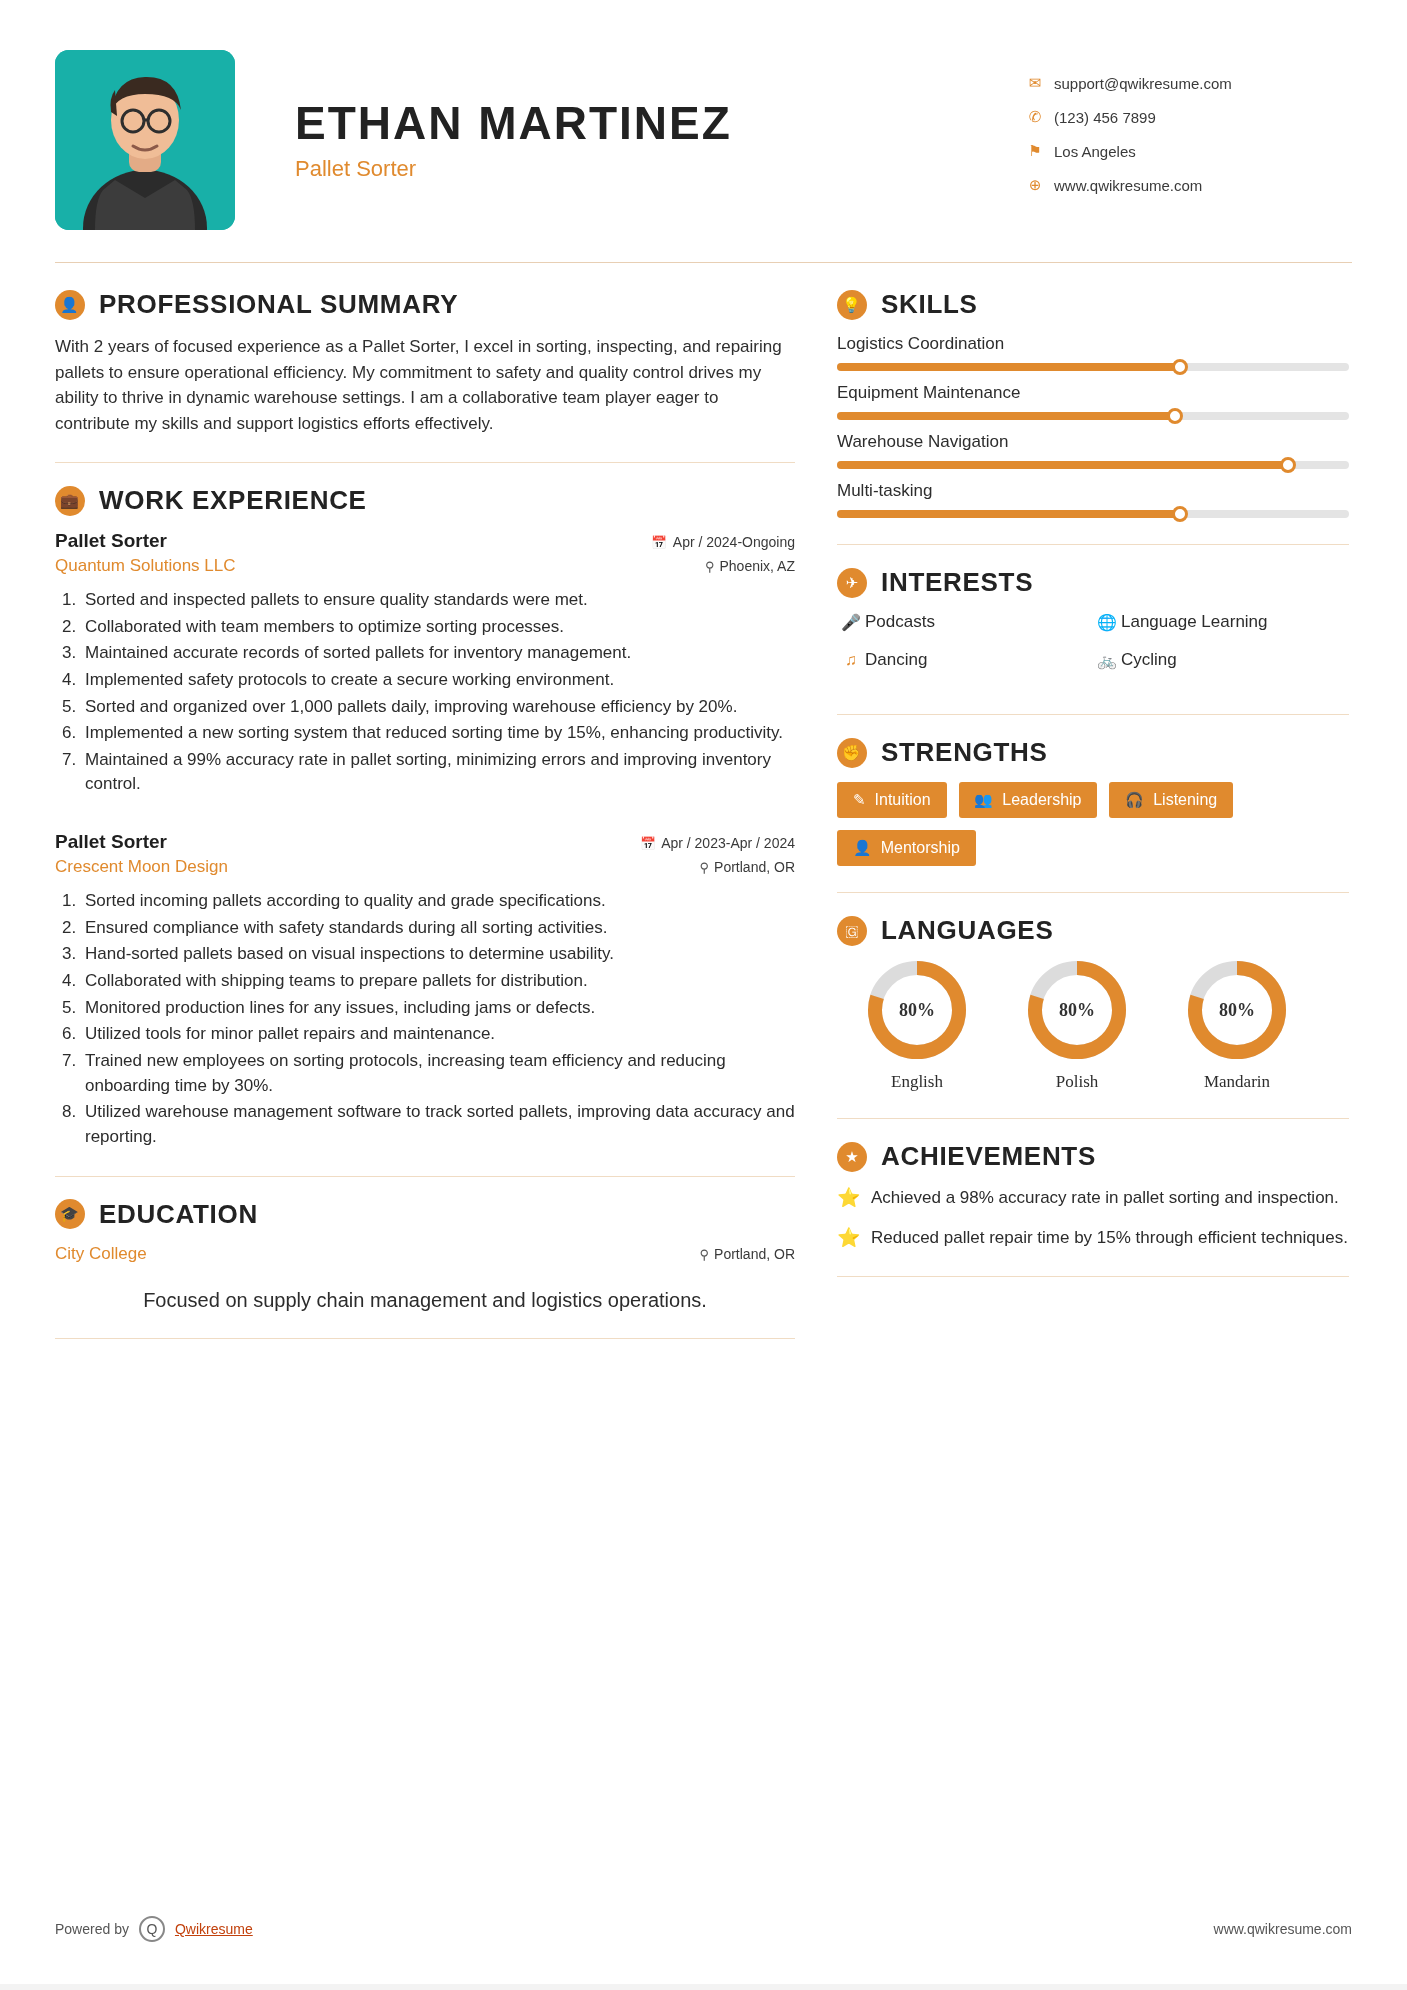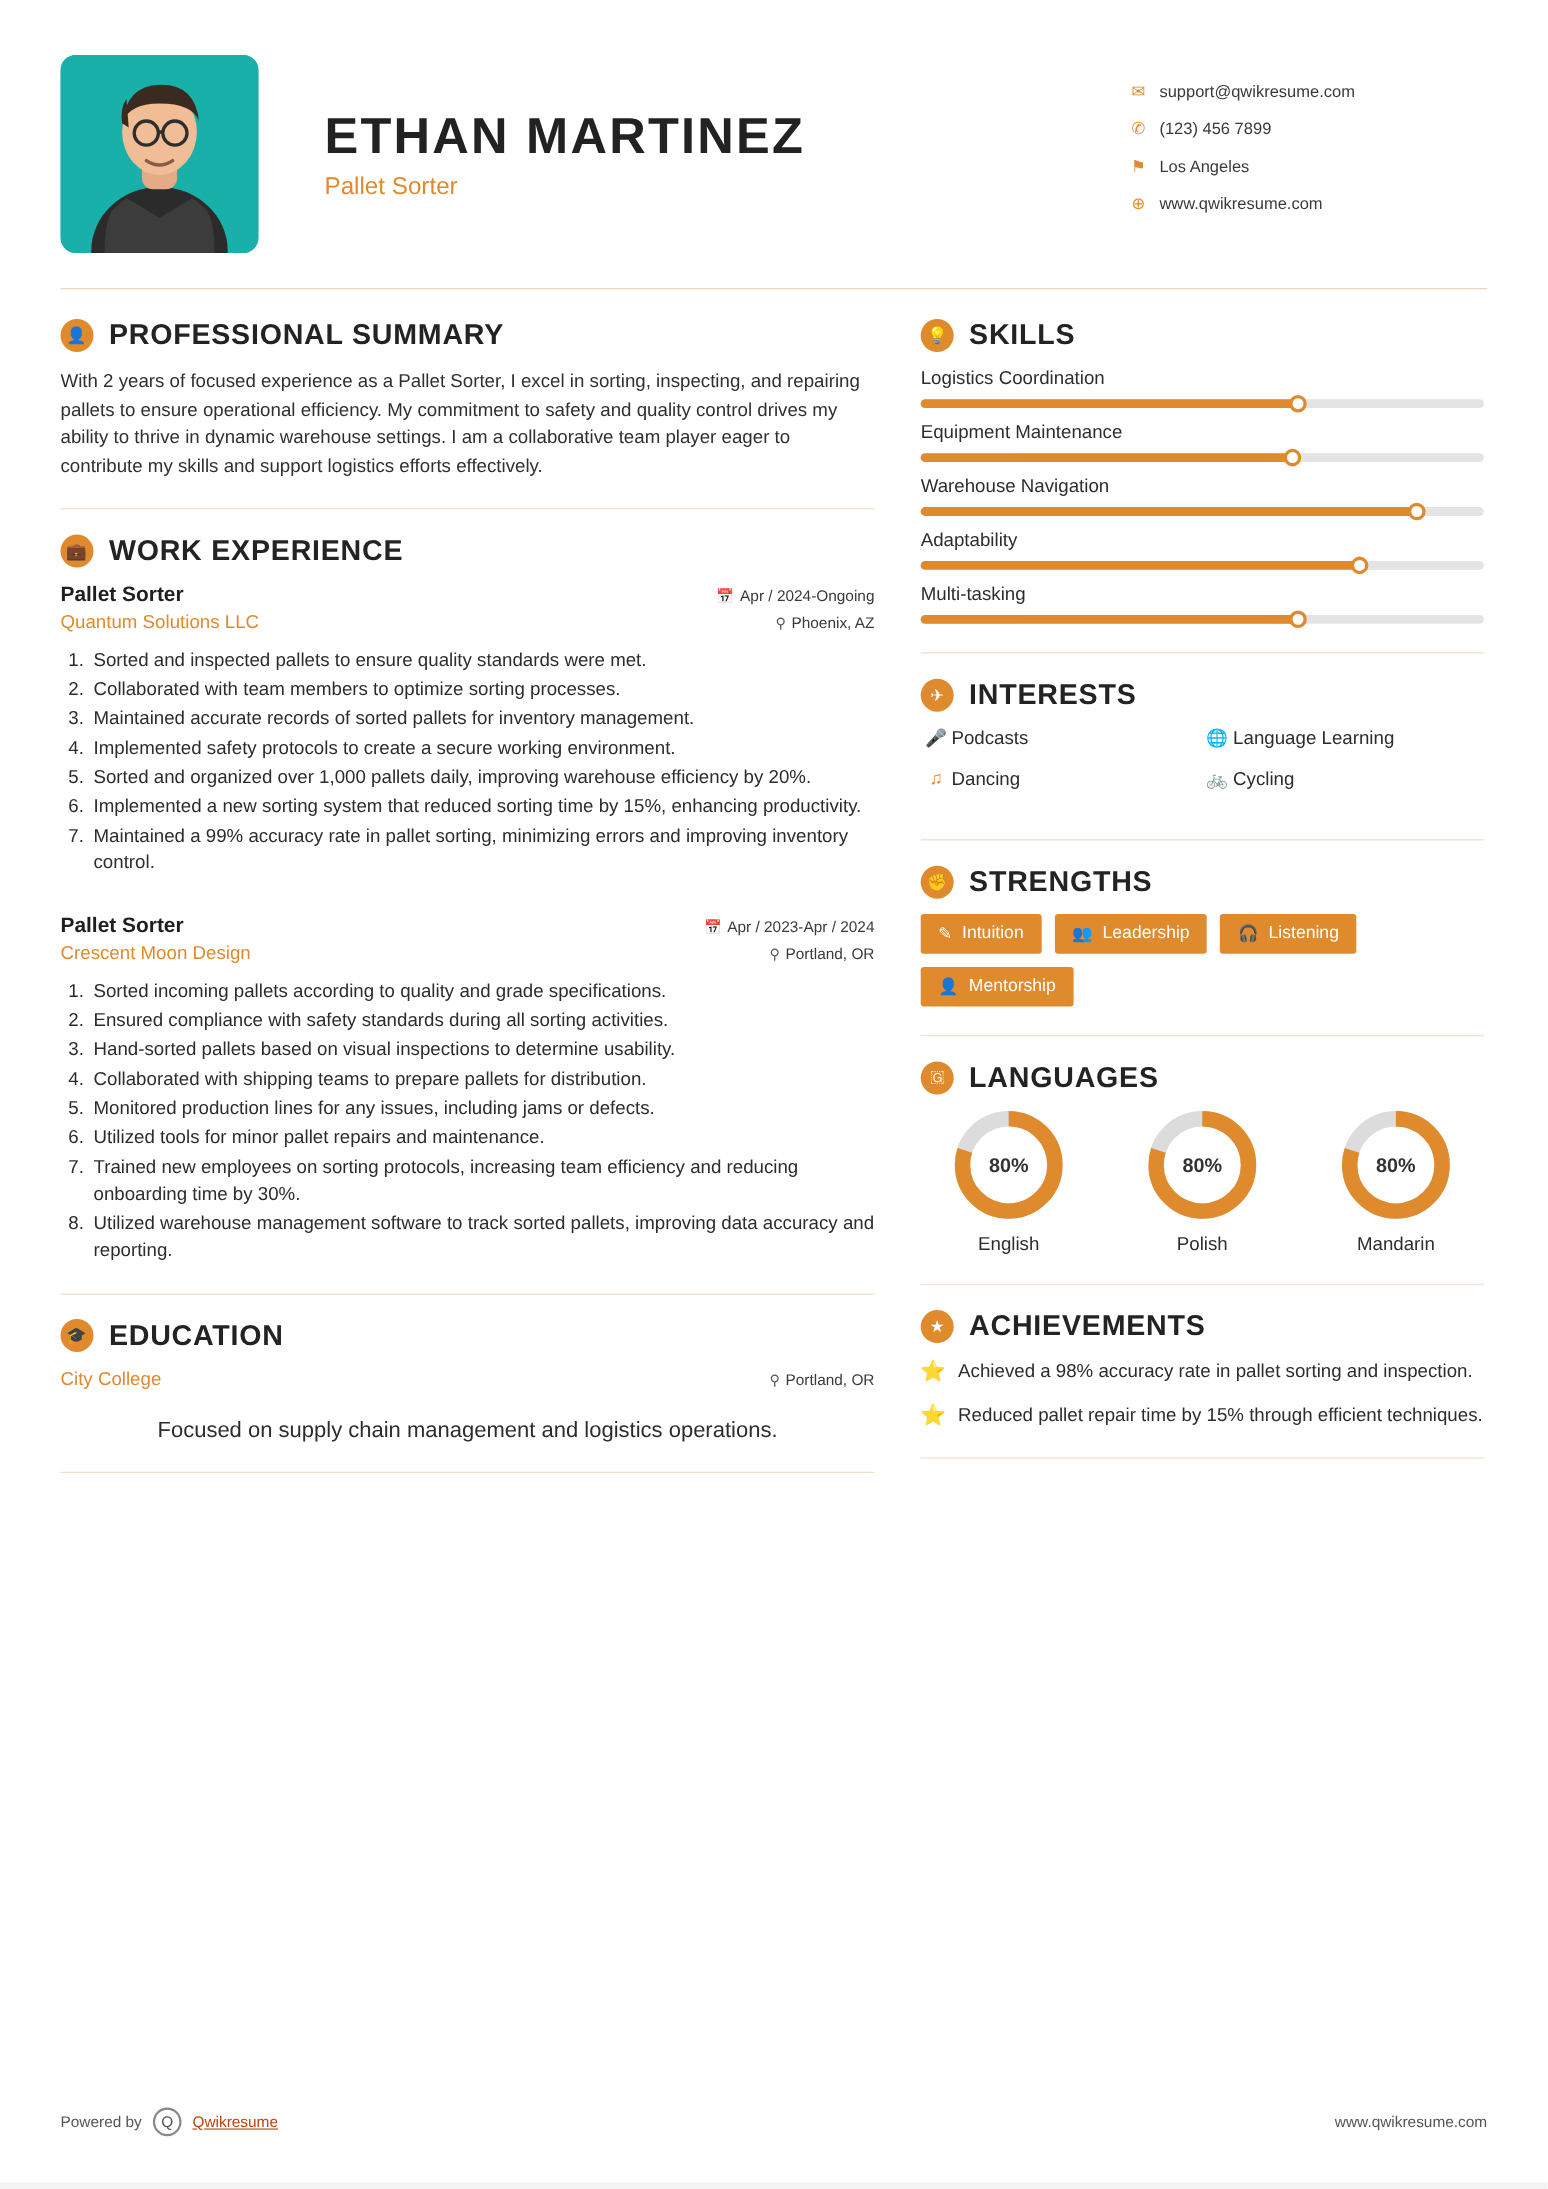--- a/index.html
+++ b/index.html
@@ -86,21 +86,21 @@
 
   
   .strengths { display: flex; flex-wrap: wrap; gap: 12px; }
   .strength {
     background: #e08a2e; color: #fff; font-size: 16px;
     padding: 9px 16px; border-radius: 3px; display: inline-flex; align-items: center;
   }
   .strength .si { margin-right: 9px; font-size: 15px; }
 
   
-  .langs { display: flex; justify-content: space-between; margin-top: 8px; }
+  .langs { display: flex; margin-top: 8px; font-family: Liberation Serif, serif; }
   .lang { text-align: center; width: 160px; }
   .donut { position: relative; width: 100px; height: 100px; margin: 0 auto; }
   .donut svg { transform: rotate(-90deg); }
   .donut .pct {
     position: absolute; inset: 0; display: flex; align-items: center; justify-content: center;
     font-size: 18px; font-weight: bold; color: #333;
   }
   .lang-name { font-size: 17px; margin-top: 12px; color: #2d2d2d; }
 
   
@@ -266,27 +266,20 @@
           <div class="bar-wrap">
             <div class="bar-fill" style="width:66%"></div>
               <div class="bar-knob" style="left:66%"></div>
           </div>
         </div>
         <div class="skill">
           <div class="skill-name">Warehouse Navigation</div>
           <div class="bar-wrap">
             <div class="bar-fill" style="width:88%"></div>
               <div class="bar-knob" style="left:88%"></div>
-          </div>
-        </div>
-        <div class="skill">
-          <div class="skill-name">Adaptability</div>
-          <div class="bar-wrap">
-            <div class="bar-fill" style="width:78%"></div>
-              <div class="bar-knob" style="left:78%"></div>
           </div>
         </div>
         <div class="skill">
           <div class="skill-name">Multi-tasking</div>
           <div class="bar-wrap">
             <div class="bar-fill" style="width:67%"></div>
               <div class="bar-knob" style="left:67%"></div>
           </div>
         </div>
       </div>

